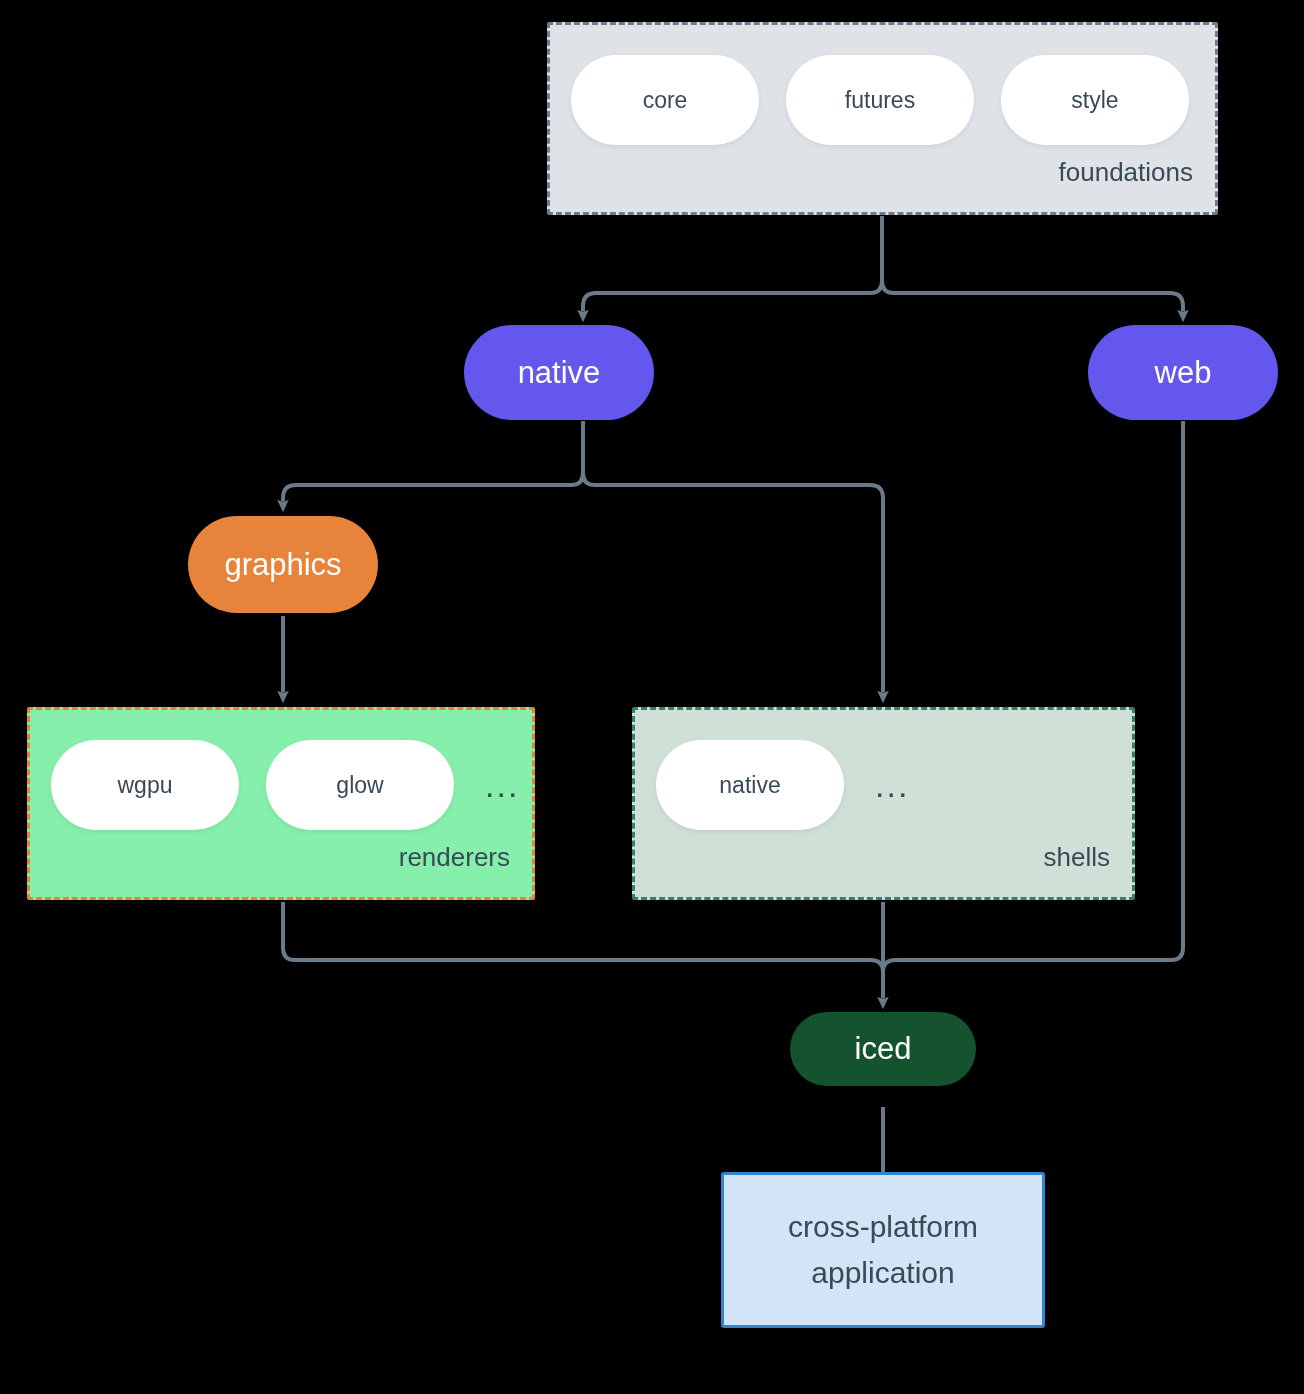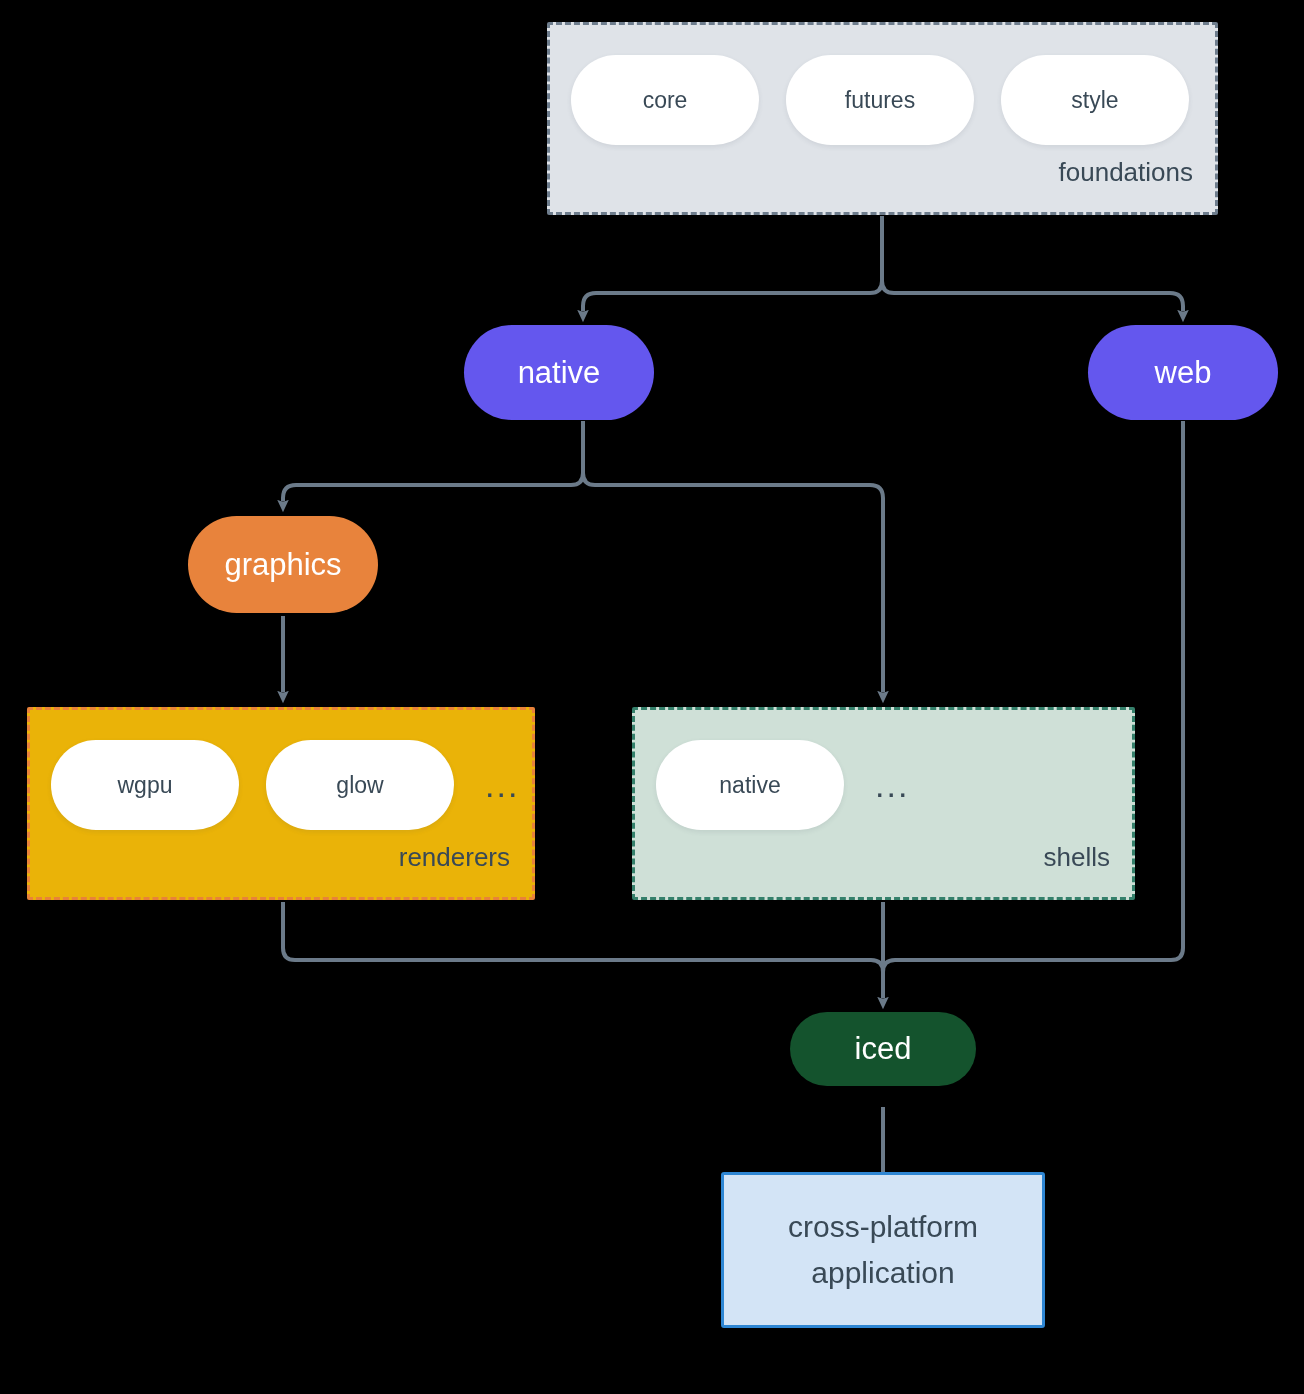--- a/index.html
+++ b/index.html
@@ -19,21 +19,21 @@
     box-sizing: border-box;
     border-radius: 2px;
     z-index: 1;
   }
   .group-foundations {
     left: 547px; top: 22px; width: 671px; height: 193px;
     background: #dfe3e8; border: 3px dashed #6e7d8d;
   }
   .group-renderers {
     left: 27px; top: 707px; width: 508px; height: 193px;
-    background: #eab308; border: 3px dashed #e8823a;
+    background: #86efac; border: 3px dashed #e8823a;
   }
   .group-shells {
     left: 632px; top: 707px; width: 503px; height: 193px;
     background: #cfe0d7; border: 3px dashed #35806b;
   }
   .pill-row {
     display: flex;
     align-items: center;
     gap: 27px;
     padding: 30px 0 0 21px;

